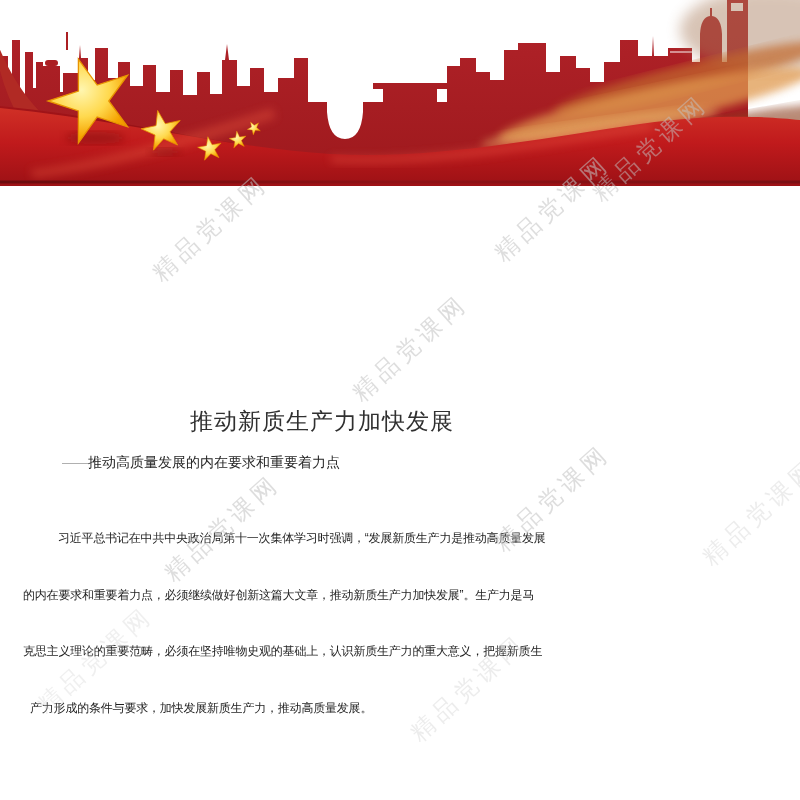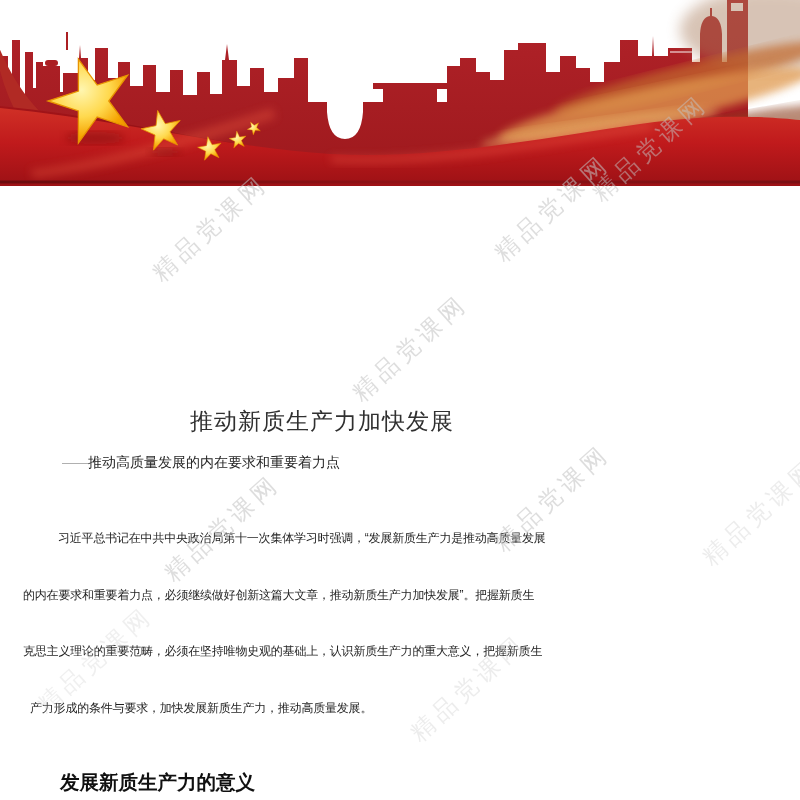--- a/index.html
+++ b/index.html
@@ -141,18 +141,17 @@
       <div class="wm" style="left: 95px; top: 660px; opacity: 0.25; color: rgb(195, 195, 195);">精品党课网</div>
     </div>
 
   <div class="doc-title">推动新质生产力加快发展</div>
 
   <div class="doc-subtitle">
     <span class="dash">——</span><span>推动高质量发展的内在要求和重要着力点</span>
   </div>
 
   <div class="para-line line-0">习近平总书记在中共中央政治局第十一次集体学习时强调，“发展新质生产力是推动高质量发展</div>
-  <div class="para-line line-1">的内在要求和重要着力点，必须继续做好创新这篇大文章，推动新质生产力加快发展”。把握新质生</div>
+  <div class="para-line line-1">的内在要求和重要着力点，必须继续做好创新这篇大文章，推动新质生产力加快发展”。生产力是马</div>
   <div class="para-line line-2">克思主义理论的重要范畴，必须在坚持唯物史观的基础上，认识新质生产力的重大意义，把握新质生</div>
   <div class="para-line line-3">产力形成的条件与要求，加快发展新质生产力，推动高质量发展。</div>
 
-  <div class="doc-heading">发展新质生产力的意义</div>
 </div>
 
 </body></html>

